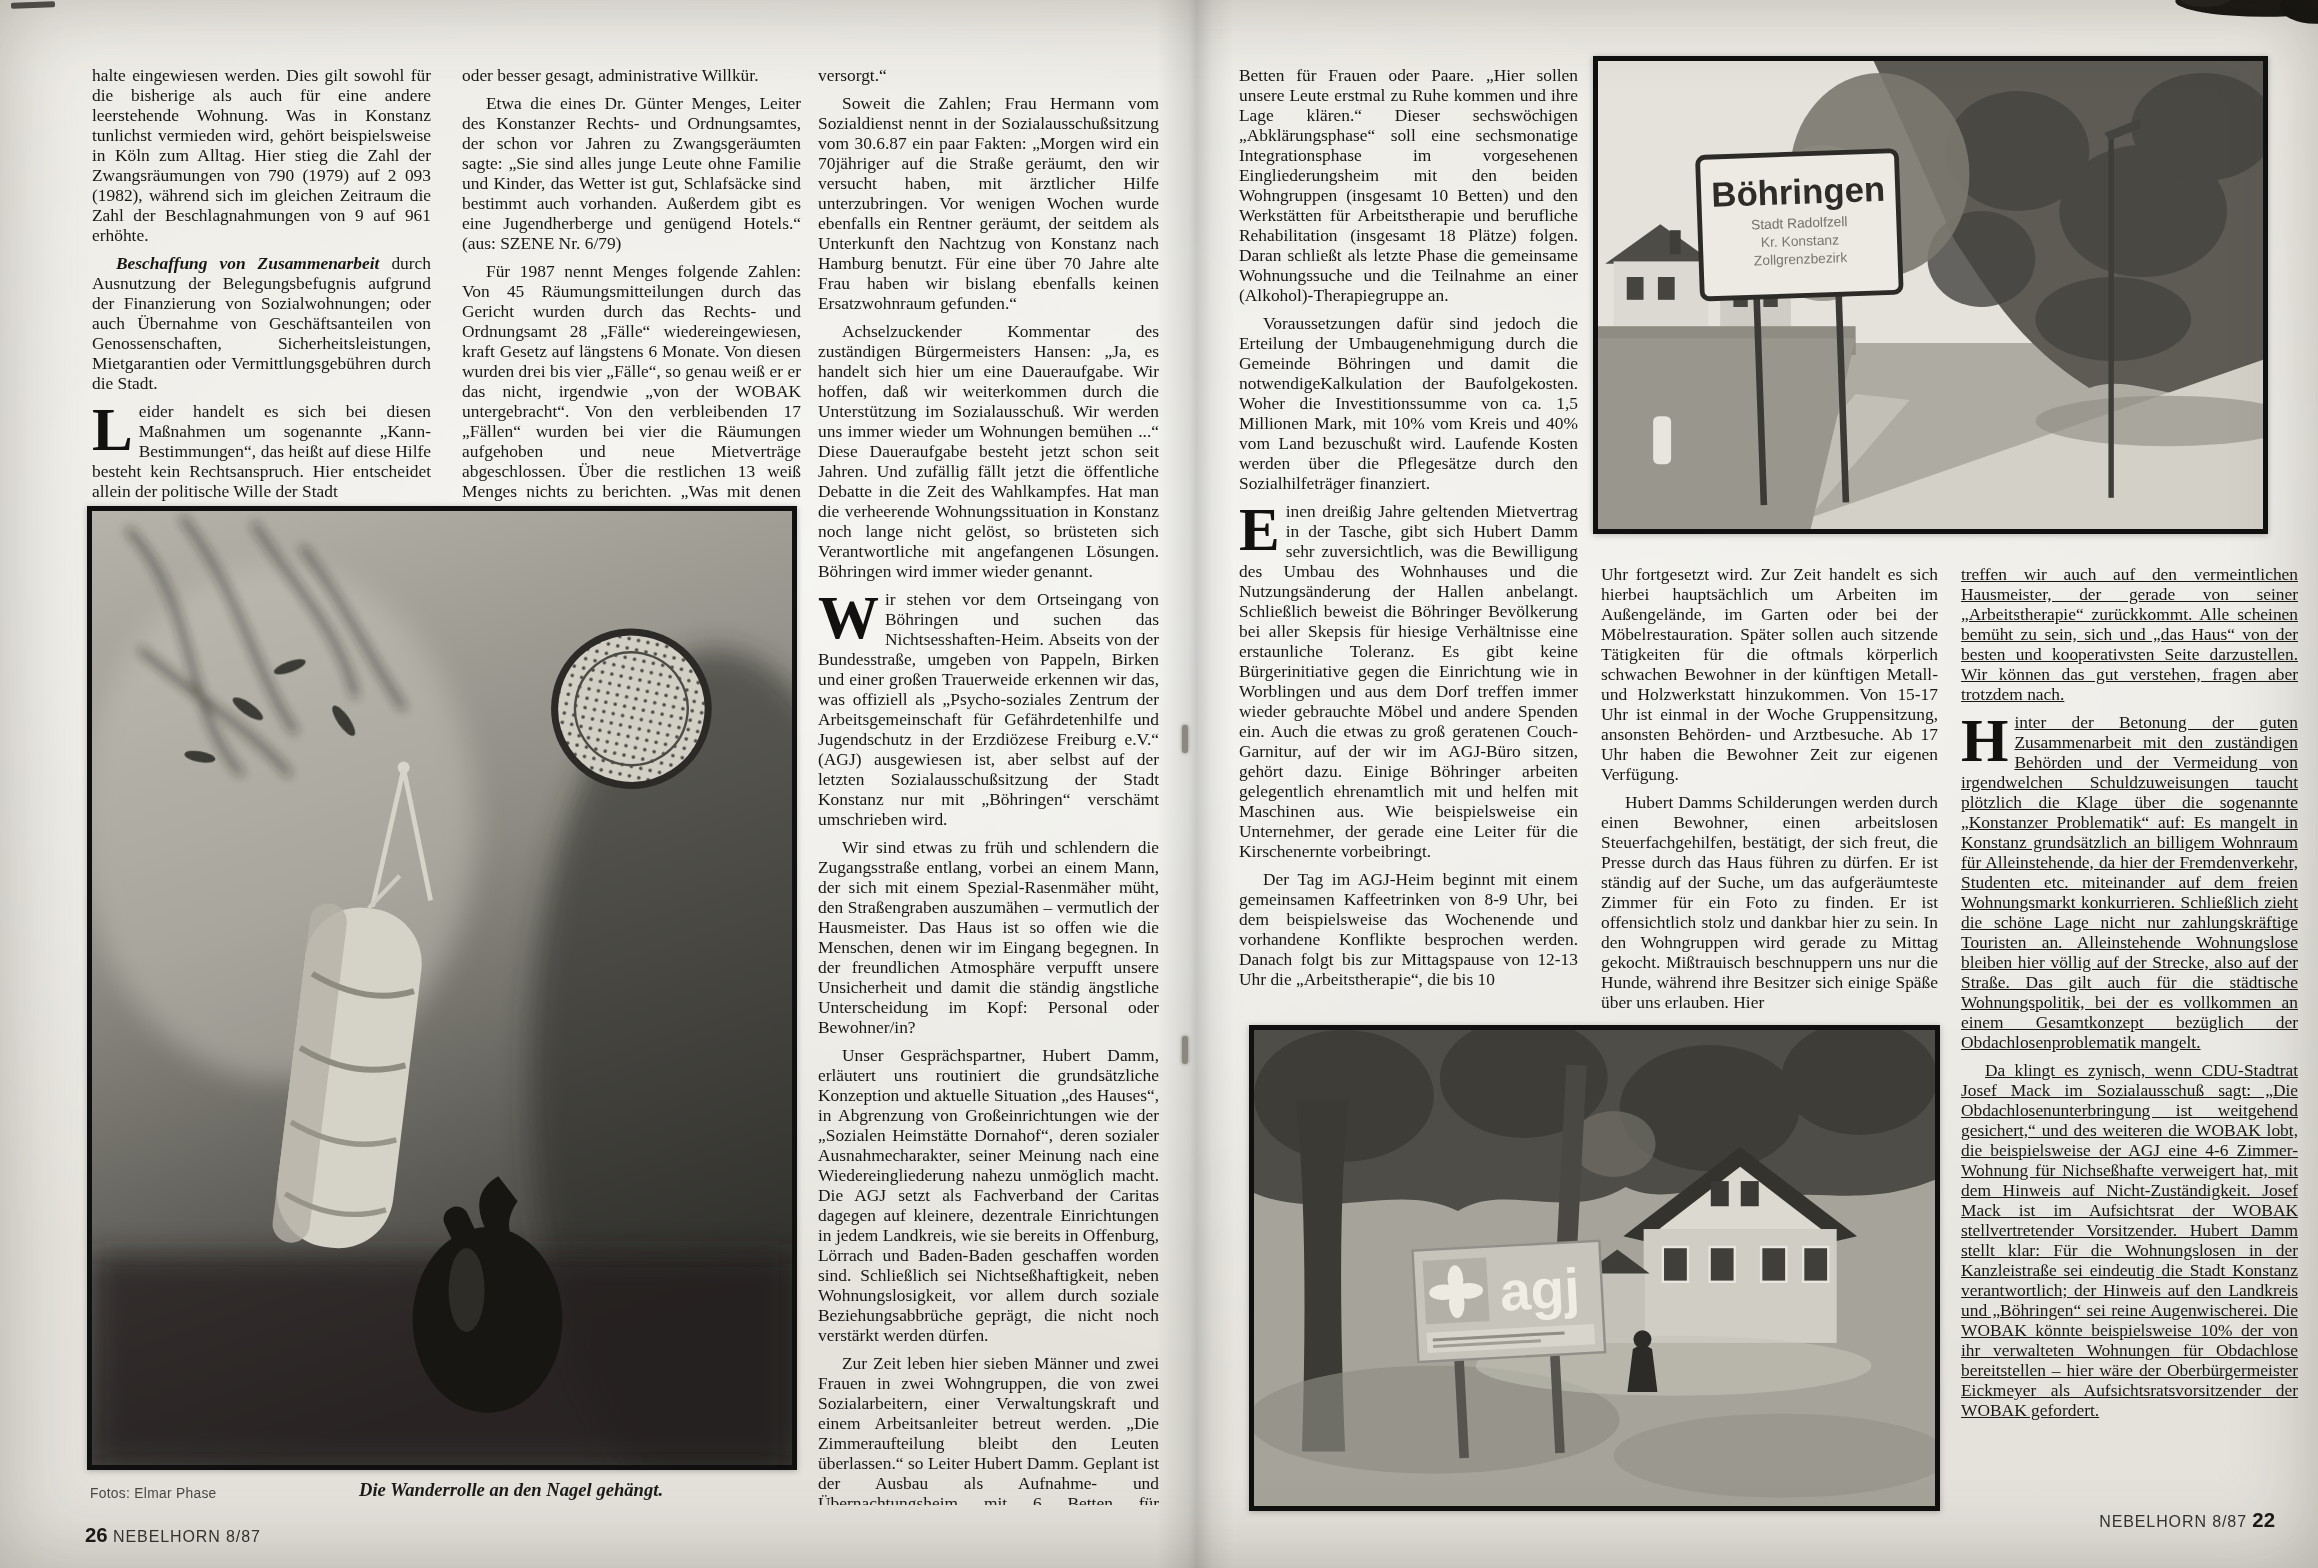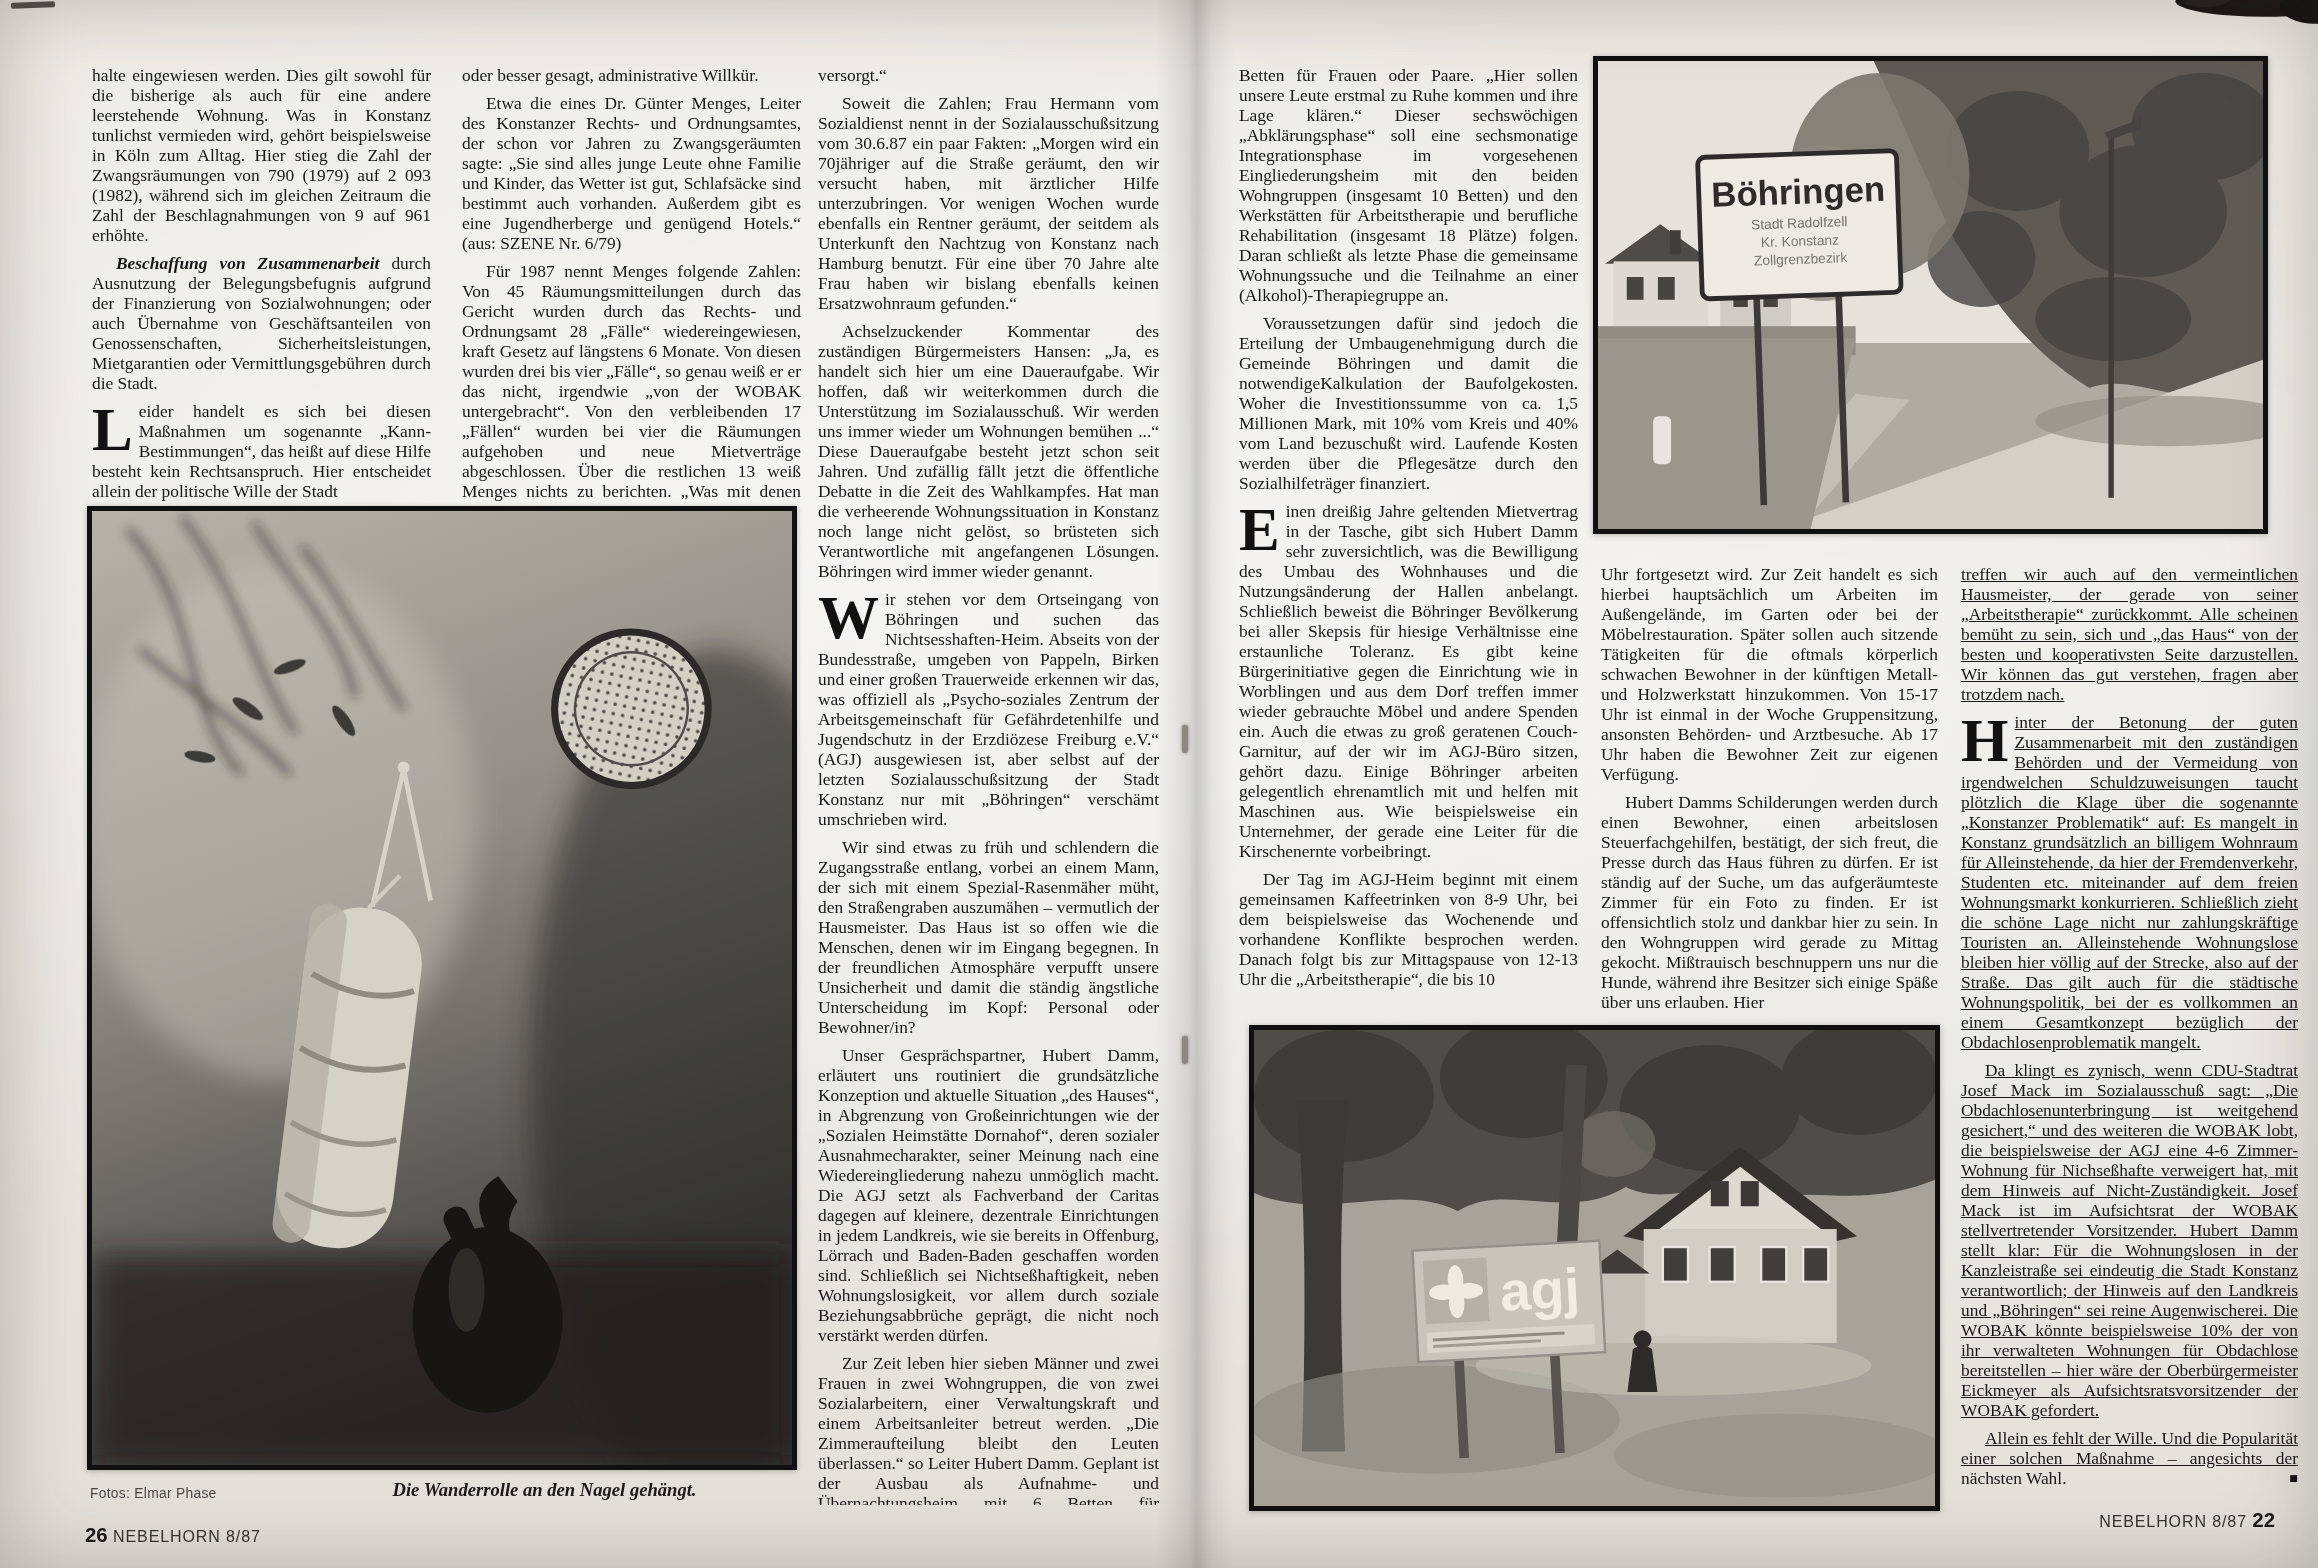--- a/index.html
+++ b/index.html
@@ -26,21 +26,21 @@
     font-size:17.4px;line-height:20px;overflow:hidden;
     hyphens:auto;-webkit-hyphens:auto;
   }
   .col p{margin:8px;padding:0;}
   .col p.ind{text-indent:24px;}
   .dropcap{float:left;font-weight:700;font-size:61px;line-height:49px;margin:4.2px 7.2px 0 0;letter-spacing:-1.2px;color:#121110;}
   .lead-em{font-style:italic;font-weight:700;}
   .endmark{float:right;font-size:14.4px;line-height:20px;color:#111;}
   .photo{position:absolute;border:5.4px solid #101010;box-sizing:border-box;background:#7c7a74;overflow:hidden;box-shadow:0 1.2px 6px rgba(0,0,0,.25);}
   .photo svg{display:block;width:100%;height:100%;}
-  .caption{position:absolute;font-style:italic;font-weight:700;font-size:18.6px;color:#1c1b19;text-align:center;}
+  .caption{position:absolute;font-style:italic;font-weight:700;font-size:18.6px;color:#1c1b19;}
   .credit{position:absolute;font-family:"Liberation Sans",sans-serif;font-size:13.8px;color:#4a4946;letter-spacing:0.3px;}
   .footer{position:absolute;font-family:"Liberation Sans",sans-serif;font-size:16px;color:#33322f;letter-spacing:0.9px;}
   .footer .pageno{font-weight:700;font-size:20.4px;letter-spacing:0;color:#191816;}
   .smudge{position:absolute;top:0;right:0;width:156px;height:31px;}
   .edge-mark{position:absolute;left:10.8px;top:2.4px;width:44px;height:6px;background:#2a2824;transform:rotate(-2deg);border-radius:1.8px;opacity:.8;}
 </style>
 </head>
 <body>
 
 <div class="spread">
@@ -146,21 +146,20 @@
       <p class="ind">Der Tag im AGJ-Heim beginnt mit einem gemeinsamen Kaffeetrinken von 8-9 Uhr, bei dem beispielsweise das Wochenende und vorhandene Konflikte besprochen werden. Danach folgt bis zur Mittagspause von 12-13 Uhr die „Arbeitstherapie“, die bis 10</p>
     </div>
   <div class="col" style="left:1593px;top:556px;width:353px;height:467px;">
       <p>Uhr fortgesetzt wird. Zur Zeit handelt es sich hierbei hauptsächlich um Arbeiten im Außengelände, im Garten oder bei der Möbelrestauration. Später sollen auch sitzende Tätigkeiten für die oftmals körperlich schwachen Bewohner in der künftigen Metall- und Holzwerkstatt hinzukommen. Von 15-17 Uhr ist einmal in der Woche Gruppensitzung, ansonsten Behörden- und Arztbesuche. Ab 17 Uhr haben die Bewohner Zeit zur eigenen Verfügung.</p>
       <p class="ind">Hubert Damms Schilderungen werden durch einen Bewohner, einen arbeitslosen Steuerfachgehilfen, bestätigt, der sich freut, die Presse durch das Haus führen zu dürfen. Er ist ständig auf der Suche, um das aufgeräumteste Zimmer für ein Foto zu finden. Er ist offensichtlich stolz und dankbar hier zu sein. In den Wohngruppen wird gerade zu Mittag gekocht. Mißtrauisch beschnuppern uns nur die Hunde, während ihre Besitzer sich einige Späße über uns erlauben. Hier</p>
     </div>
   <div class="col" style="left:1953px;top:556px;width:353px;height:929px;text-decoration:underline;">
       <p>treffen wir auch auf den vermeintlichen Hausmeister, der gerade von seiner „Arbeitstherapie“ zurückkommt. Alle scheinen bemüht zu sein, sich und „das Haus“ von der besten und kooperativsten Seite darzustellen. Wir können das gut verstehen, fragen aber trotzdem nach.</p>
       <p><span class="dropcap">H</span>inter der Betonung der guten Zusammenarbeit mit den zuständigen Behörden und der Vermeidung von irgendwelchen Schuldzuweisungen taucht plötzlich die Klage über die sogenannte „Konstanzer Problematik“ auf: Es mangelt in Konstanz grundsätzlich an billigem Wohnraum für Alleinstehende, da hier der Fremdenverkehr, Studenten etc. miteinander auf dem freien Wohnungsmarkt konkurrieren. Schließlich zieht die schöne Lage nicht nur zahlungskräftige Touristen an. Alleinstehende Wohnungslose bleiben hier völlig auf der Strecke, also auf der Straße. Das gilt auch für die städtische Wohnungspolitik, bei der es vollkommen an einem Gesamtkonzept bezüglich der Obdachlosenproblematik mangelt.</p>
       <p class="ind">Da klingt es zynisch, wenn CDU-Stadtrat Josef Mack im Sozialausschuß sagt: „Die Obdachlosenunterbringung ist weitgehend gesichert,“ und des weiteren die WOBAK lobt, die beispielsweise der AGJ eine 4-6 Zimmer-Wohnung für Nichseßhafte verweigert hat, mit dem Hinweis auf Nicht-Zuständigkeit. Josef Mack ist im Aufsichtsrat der WOBAK stellvertretender Vorsitzender. Hubert Damm stellt klar: Für die Wohnungslosen in der Kanzleistraße sei eindeutig die Stadt Konstanz verantwortlich; der Hinweis auf den Landkreis und „Böhringen“ sei reine Augenwischerei. Die WOBAK könnte beispielsweise 10% der von ihr verwalteten Wohnungen für Obdachlose bereitstellen – hier wäre der Oberbürgermeister Eickmeyer als Aufsichtsratsvorsitzender der WOBAK gefordert.</p>
-      <p class="ind">Allein es fehlt der Wille. Und die Popularität einer solchen Maßnahme – angesichts der nächsten Wahl.<span class="endmark">■</span></p>
     </div>
 
   <div class="photo" style="left:1593px;top:56px;width:675px;height:478px;">
     <svg viewBox="0 0 1110 780" preserveAspectRatio="none">
       <rect width="1110" height="780" fill="#e4e2da"></rect>
       <rect y="470" width="1110" height="310" fill="#aeaca2"></rect>
       <path d="M460,0 H1110 V570 C950,570 890,520 820,545 C700,470 650,380 596,300 C556,215 515,115 460,0 Z" fill="#5d5b54"></path>
       <g fill="#454440" opacity="0.8">
         <ellipse cx="700" cy="150" rx="120" ry="100"></ellipse>
         <ellipse cx="910" cy="250" rx="140" ry="110"></ellipse>

